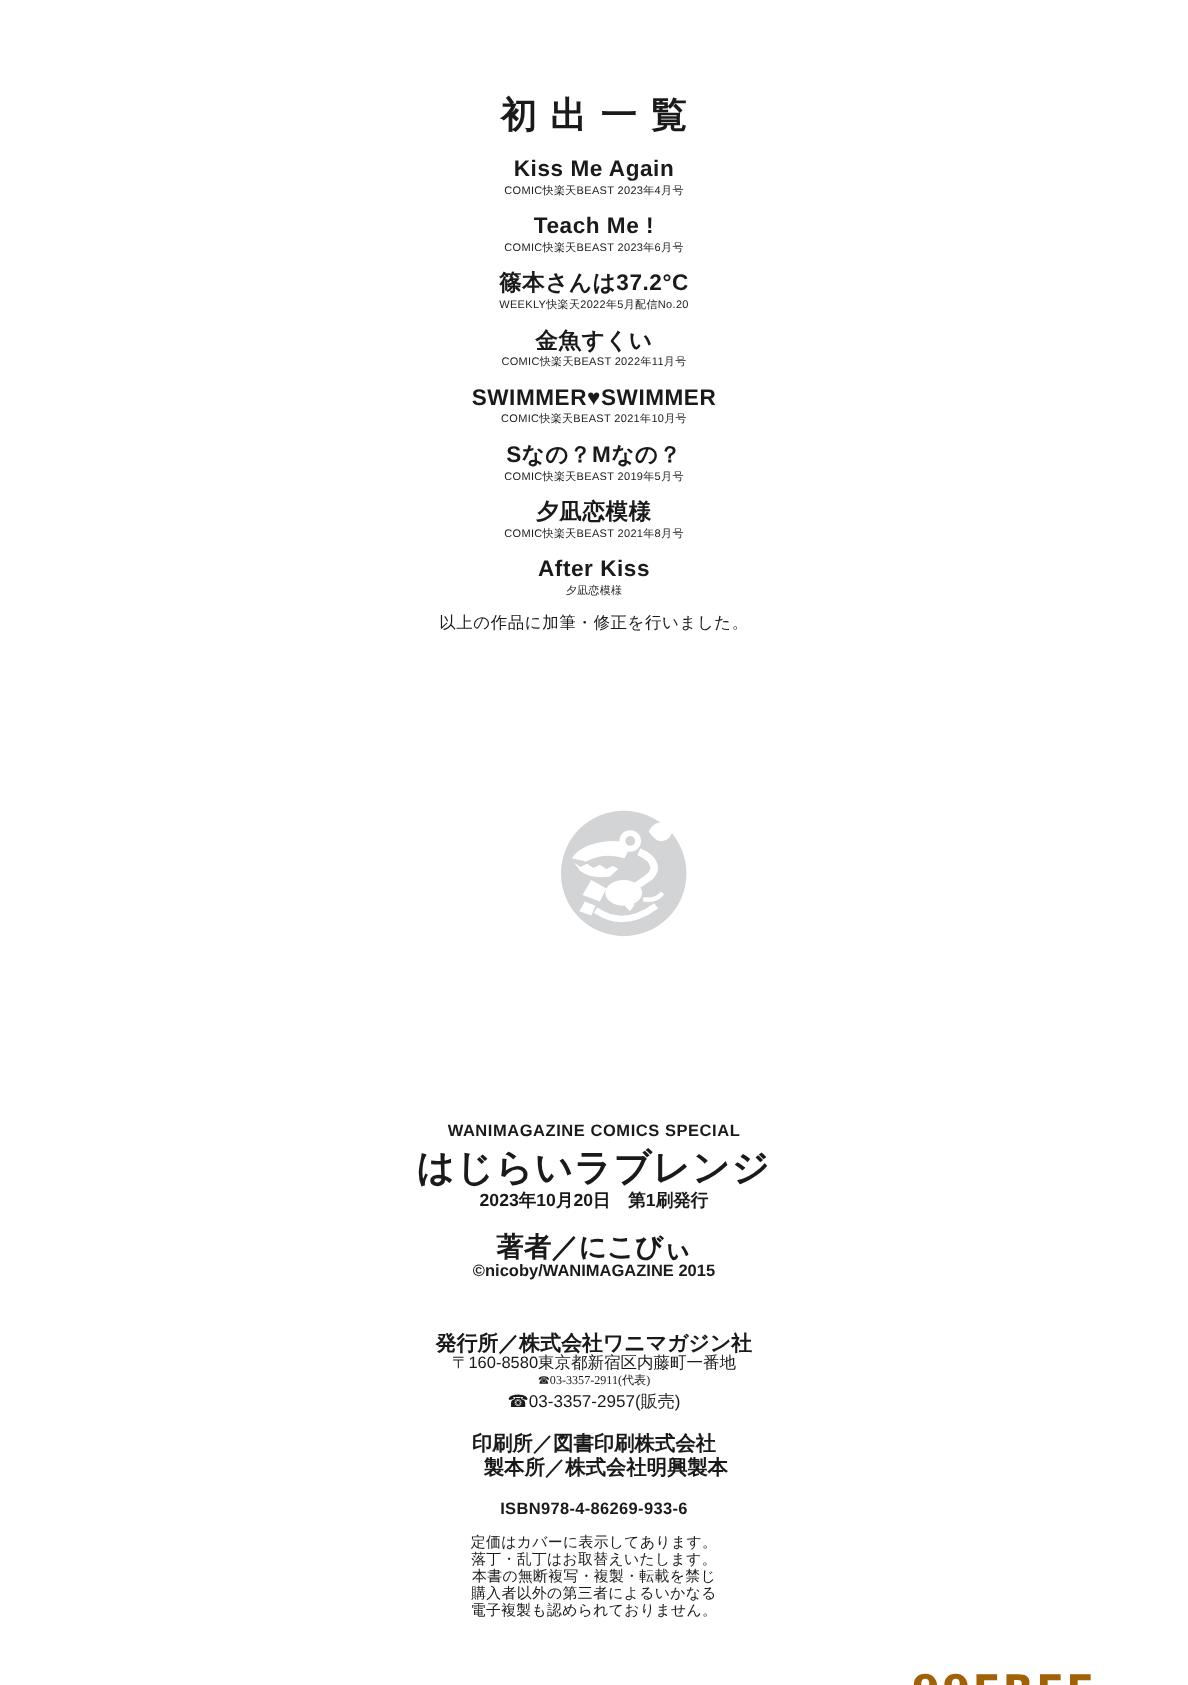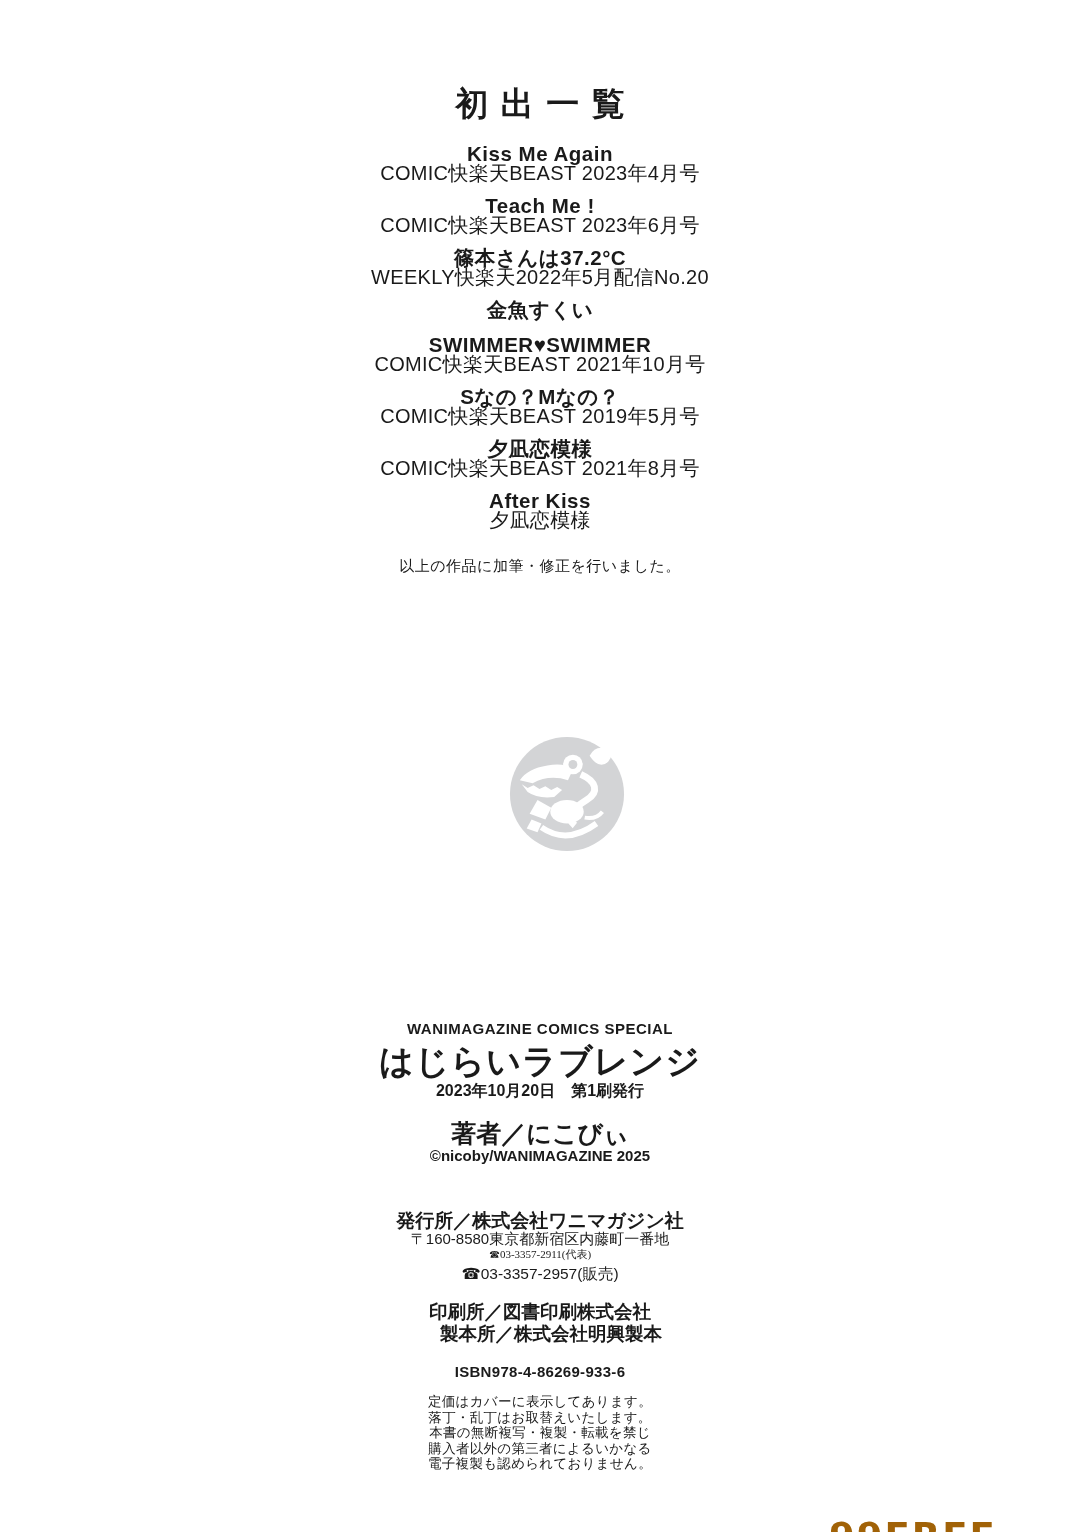--- a/index.html
+++ b/index.html
@@ -24,21 +24,21 @@
   }
   .entries { top:127px; }
   .entry { margin-bottom:13px; }
   .entry-title {
     font-size:20.5px;
     font-weight:600;
     line-height:22px;
     letter-spacing:0.5px;
   }
   .entry-source {
-    font-size:20px;
+    font-size:10px;
     font-weight:500;
     line-height:17px;
     letter-spacing:0.3px;
   }
   .list-note {
     top:541px;
     font-size:15px;
     font-weight:500;
     letter-spacing:0.5px;
   }
@@ -98,20 +98,21 @@
       <div class="entry-source">COMIC快楽天BEAST 2023年6月号</div>
     </div>
 
     <div class="entry">
       <div class="entry-title">篠本さんは37.2°C</div>
       <div class="entry-source">WEEKLY快楽天2022年5月配信No.20</div>
     </div>
 
     <div class="entry">
       <div class="entry-title">金魚すくい</div>
+      <div class="entry-source">COMIC快楽天BEAST 2022年11月号</div>
     </div>
 
     <div class="entry">
       <div class="entry-title">SWIMMER♥SWIMMER</div>
       <div class="entry-source">COMIC快楽天BEAST 2021年10月号</div>
     </div>
 
     <div class="entry">
       <div class="entry-title">Sなの？Mなの？</div>
       <div class="entry-source">COMIC快楽天BEAST 2019年5月号</div>
@@ -153,21 +154,21 @@
       <path d="M74 40 C90 47 93 58 80 66 C64 76 58 84 68 92" stroke="#ffffff" stroke-width="7" fill="none"></path>
       <path d="M34 94 Q60 112 90 90" stroke="#ffffff" stroke-width="6" fill="none"></path>
       <path d="M78 84 q12 2 18 -6" stroke="#ffffff" stroke-width="4" fill="none"></path>
     </svg>
   </div>
 
   <div class="abs-center series">WANIMAGAZINE COMICS SPECIAL</div>
   <div class="abs-center book-title">はじらいラブレンジ</div>
   <div class="abs-center print-date">2023年10月20日　第1刷発行</div>
   <div class="abs-center author">著者／にこびぃ</div>
-  <div class="abs-center copyright">©nicoby/WANIMAGAZINE 2025</div>
+  <div class="abs-center copyright">©nicoby/WANIMAGAZINE 2015</div>
   <div class="abs-center pub-company">発行所／株式会社ワニマガジン社</div>
   <div class="abs-center address">〒160-8580東京都新宿区内藤町一番地</div>
   <div class="abs-center phone-1">☎03-3357-2911(代表)</div>
   <div class="abs-center phone-2">☎03-3357-2957(販売)</div>
   <div class="abs-center printer">印刷所／図書印刷株式会社</div>
   <div class="abs-center binder">製本所／株式会社明興製本</div>
   <div class="abs-center isbn">ISBN978-4-86269-933-6</div>
 
   <div class="abs-center notices">
     <div>定価はカバーに表示してあります。</div>

